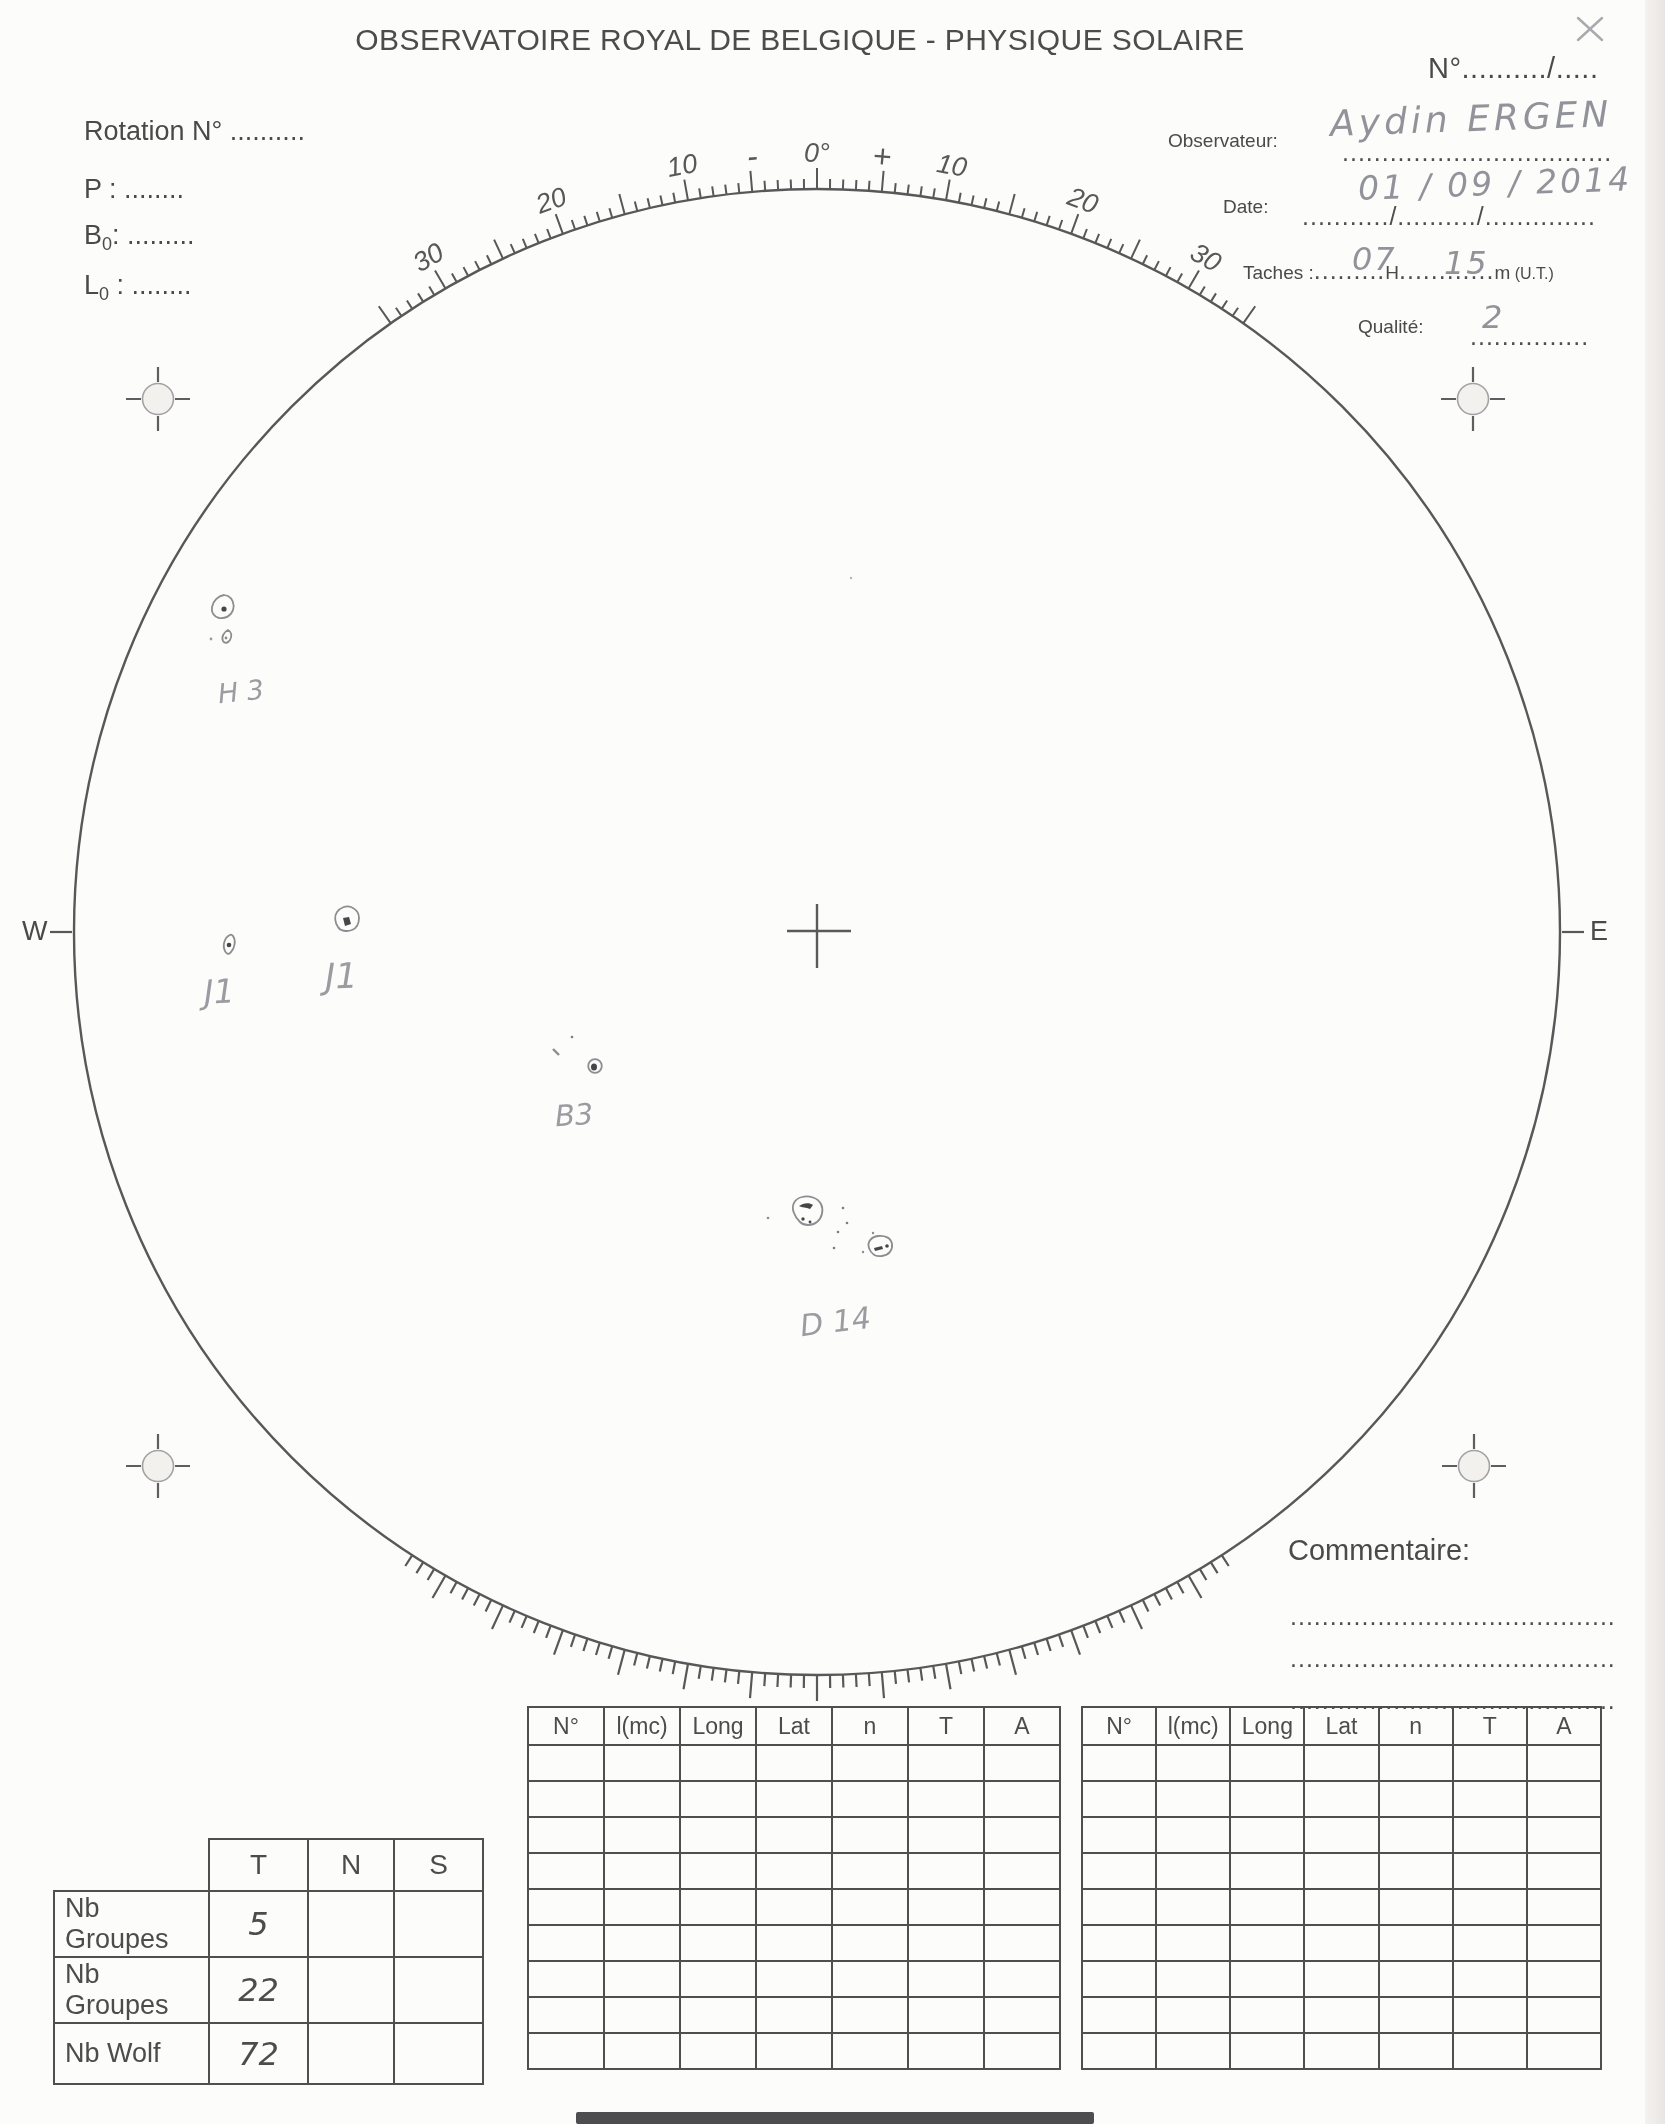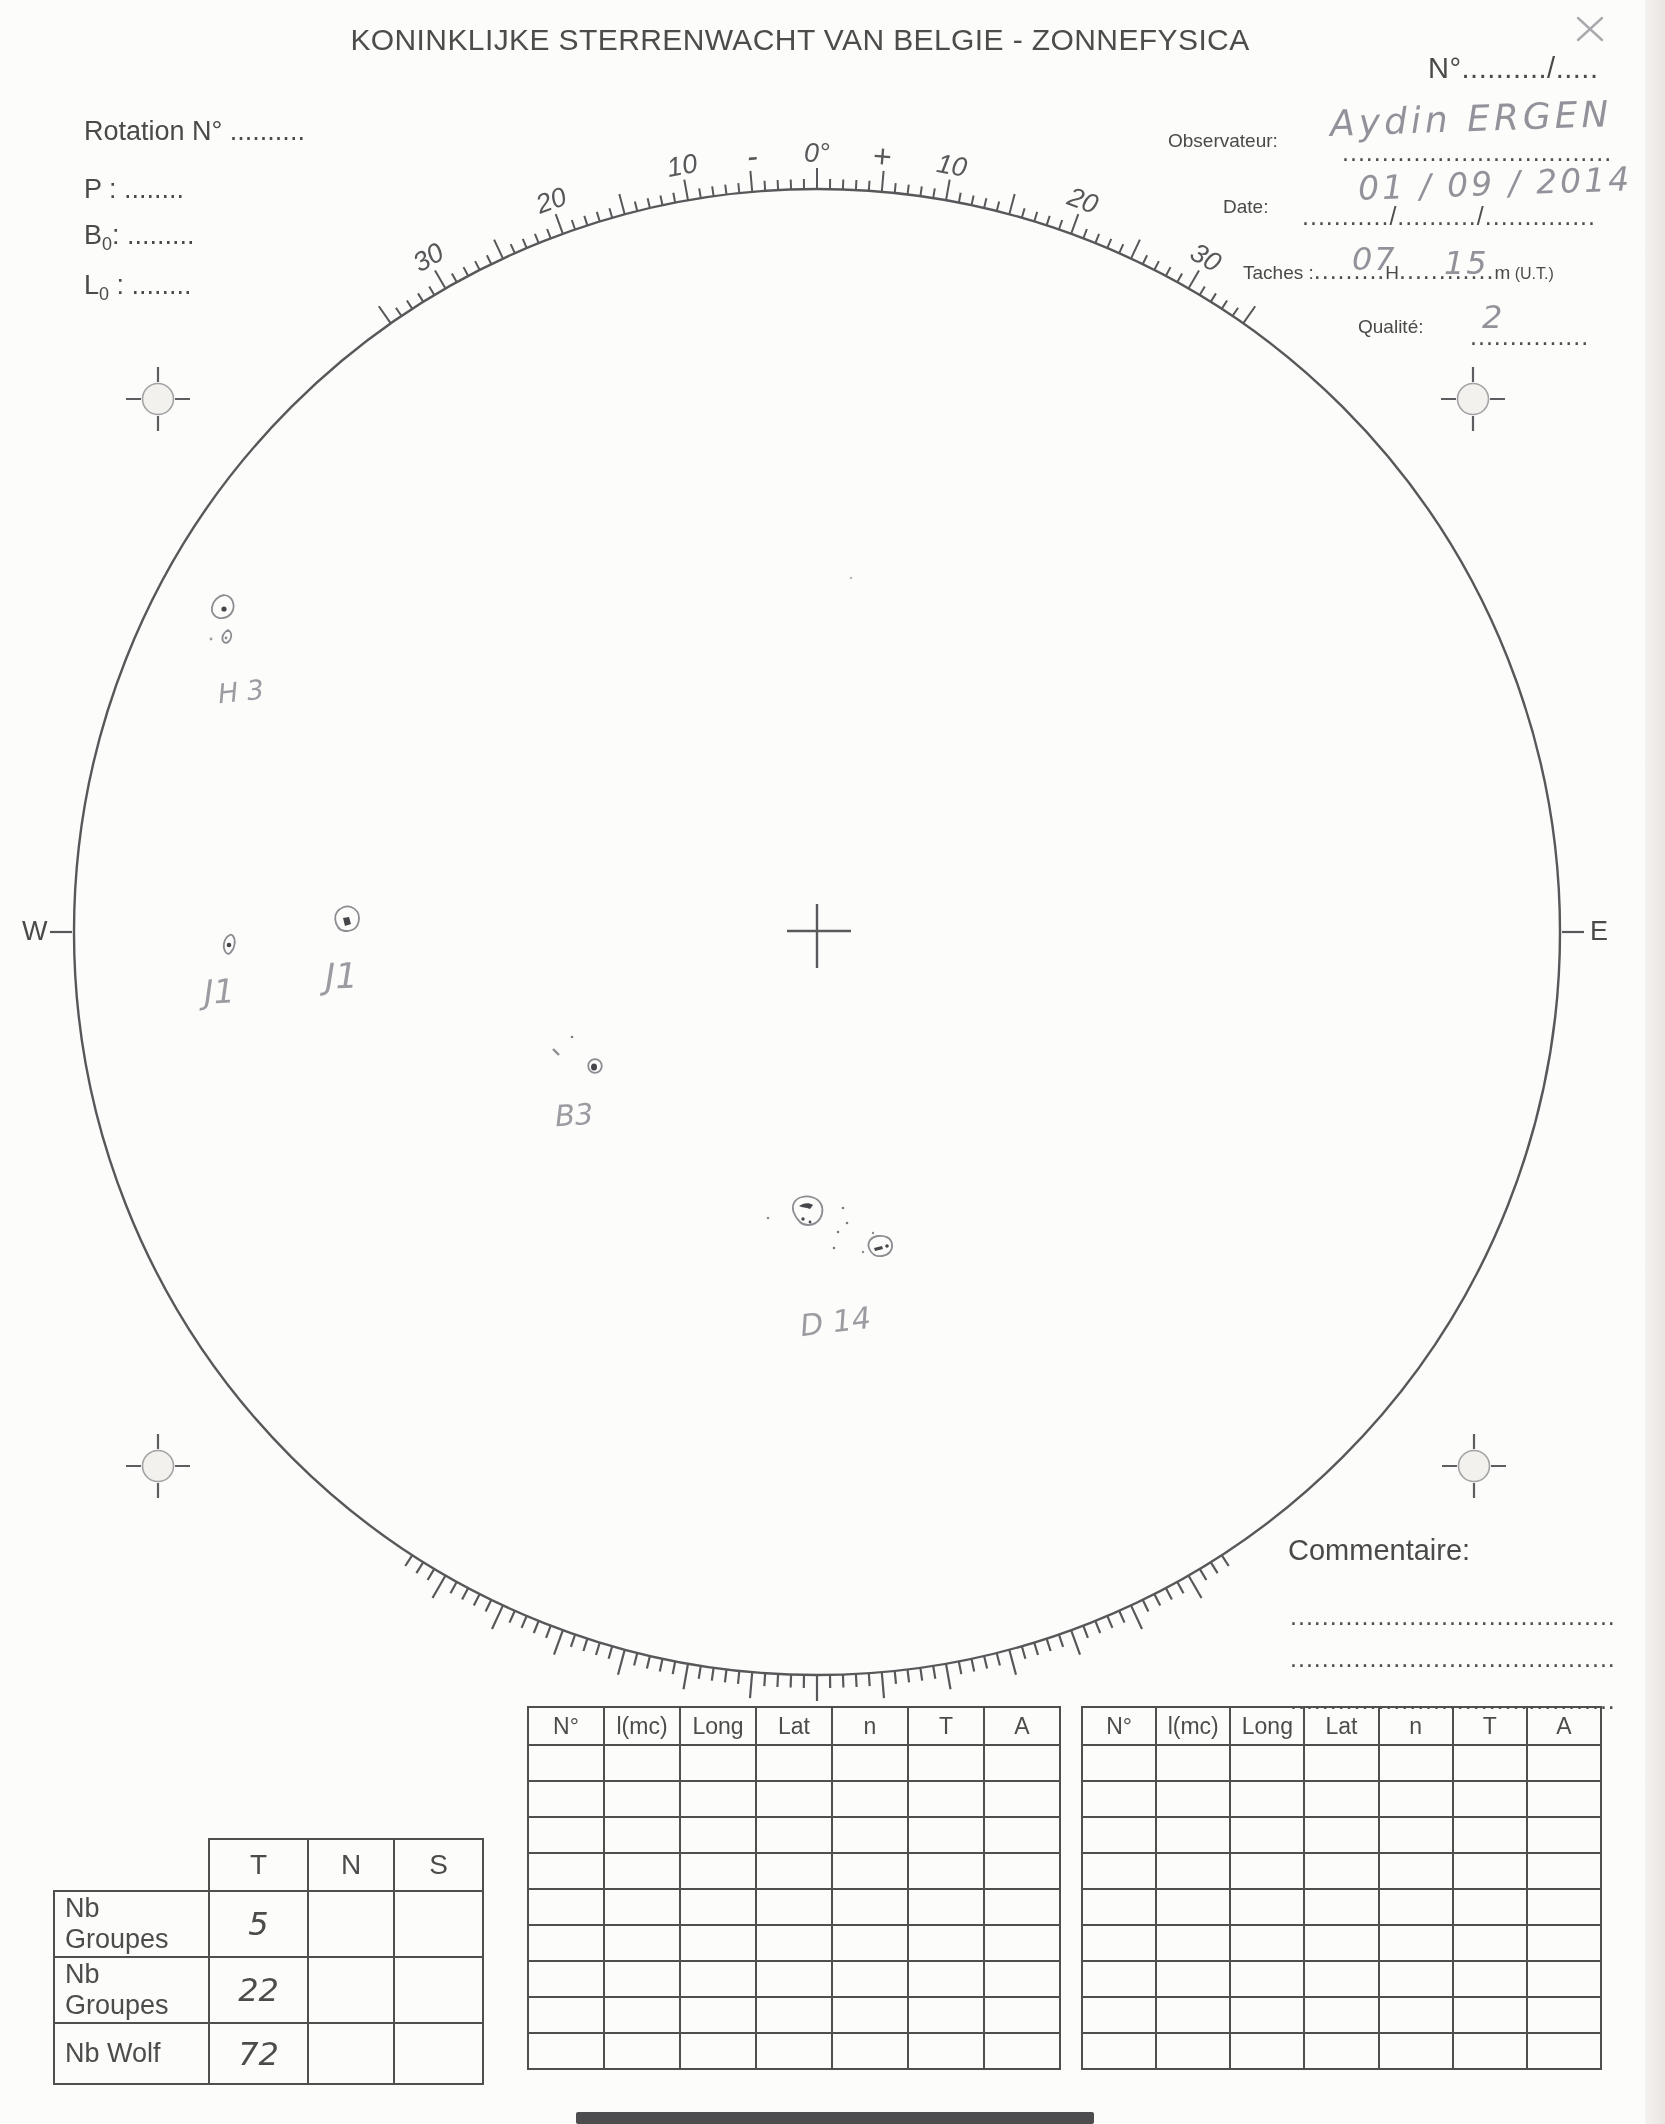--- a/index.html
+++ b/index.html
@@ -142,21 +142,21 @@
         <circle cx="863" cy="1252" r="1.2" fill="#8c8c91" stroke="none"></circle>
         <path d="M869 1248c-2 -6 2 -11 9 -12c7 -1 13 2 14 8c1 6 -3 11 -10 12c-6 1 -11 -2 -13 -8z"></path>
         <path d="M874 1248l8 -2l1 3l-8 2z" fill="#46464a" stroke="none"></path>
         <circle cx="887" cy="1246" r="1.8" fill="#46464a" stroke="none"></circle>
       </g>
       <circle cx="851" cy="578" r="1.2" fill="#b5b5b8" stroke="none"></circle>
     </g>
   </svg>
 
   <div class="abs title-block">
-    <div>KONINKLIJKE STERRENWACHT VAN BELGIE - ZONNEFYSICA</div>
+    <div>OBSERVATOIRE ROYAL DE BELGIQUE - PHYSIQUE SOLAIRE</div>
   </div>
   <div class="abs number-field">N°........../.....</div>
 
   <div class="abs eph" style="top:116px">Rotation N° ..........</div>
   <div class="abs eph" style="top:174px">P : ........</div>
   <div class="abs eph" style="top:220px"><span>B</span><sub>0</sub><span>: .........</span></div>
   <div class="abs eph" style="top:270px"><span>L</span><sub>0</sub><span> : ........</span></div>
 
   <div class="abs label" style="left:1168px;top:130px">Observateur:</div>
   <div class="abs dots" style="left:1342px;top:138px">..................................</div>

